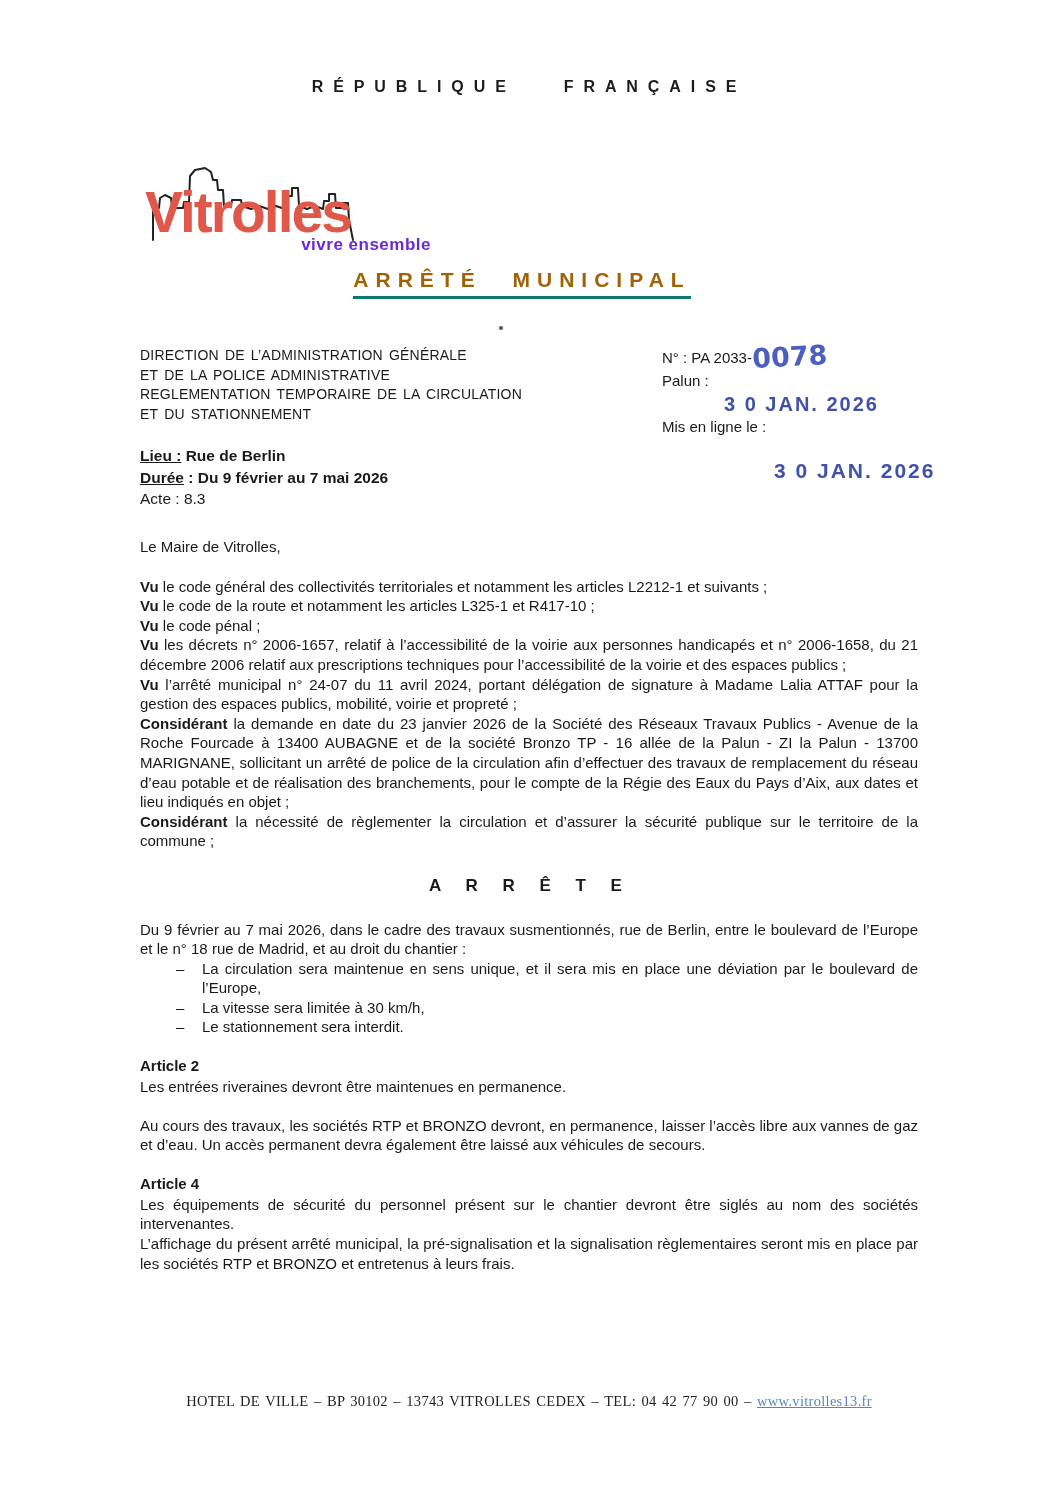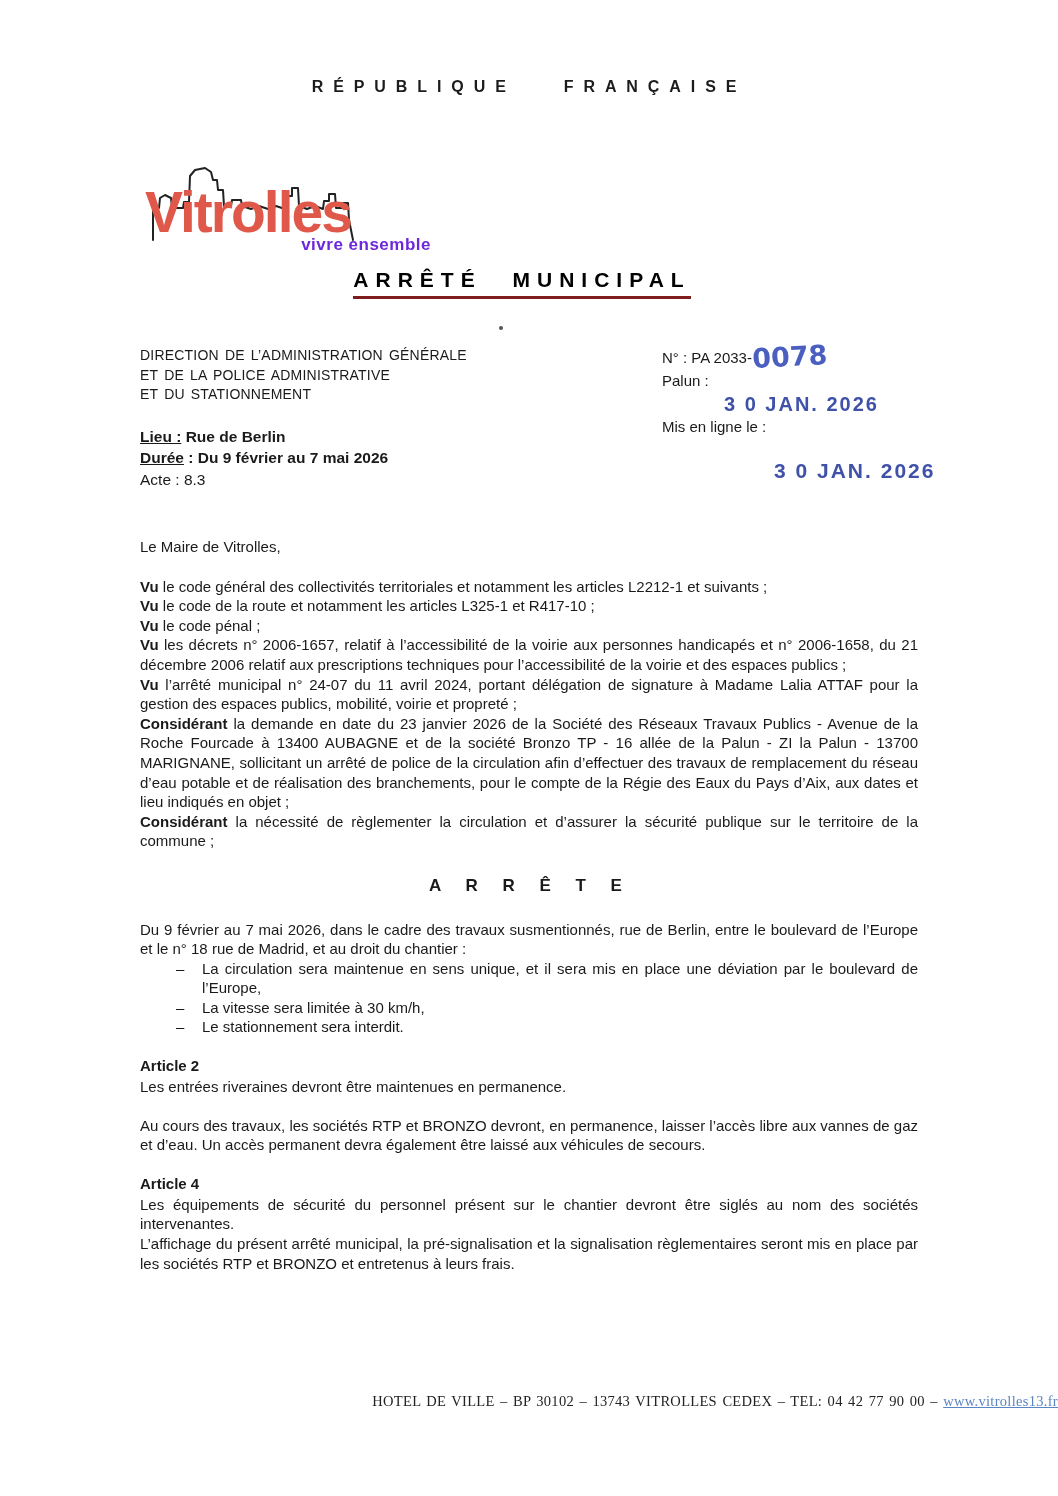--- a/index.html
+++ b/index.html
@@ -39,22 +39,22 @@
   .logo-tagline{
     text-align:right;padding-right:14px;margin-top:-6px;
     font-size:17px;font-weight:600;color:#6d28d9;letter-spacing:0.5px;
   }
   
   .title-wrap{position:absolute;top:268px;left:0;right:14px;text-align:center;}
   .doc-title{
     display:inline-block;
     font-size:21px;font-weight:bold;
     letter-spacing:7px;word-spacing:18px;
-    color:#000000;
-    border-bottom:3px solid #7f1d1d;
+    color:#a16207;
+    border-bottom:3px solid #0f766e;
     padding-bottom:4px;
   }
   .speck{position:absolute;top:326px;left:499px;width:4px;height:4px;background:#555;border-radius:50%;}
   
   .meta{position:absolute;top:346px;left:140px;right:120px;display:flex;}
   .meta-left{width:522px;}
   .direction-line{font-size:14px;line-height:19.5px;letter-spacing:0.2px;word-spacing:2px;}
   .details{margin-top:21px;font-size:15.5px;line-height:21.5px;font-weight:bold;}
   .details .lbl{text-decoration:underline;}
   .detail-acte{font-weight:normal;}
@@ -93,21 +93,21 @@
   }
   .article{margin-top:19px;}
   .article-title{font-weight:bold;line-height:20px;margin-bottom:1px;}
   .bullets{margin-top:0;}
   .bullet{display:flex;padding-left:36px;}
   .bullet .dash{width:26px;flex:0 0 26px;}
   .bullet .btxt{flex:1;text-align:justify;}
   
   .footer{
     position:absolute;top:1393px;left:0;right:0;
-    text-align:right;
+    text-align:center;
     font-family:"Liberation Serif", serif;
     font-size:14.5px;letter-spacing:0.3px;word-spacing:1.5px;
     color:#222;
   }
   .footer-link{color:var(--link_color);text-decoration:underline;cursor:pointer;}
 </style>
 </head>
 <body>
 
 <div class="page">
@@ -125,20 +125,21 @@
   <div class="title-wrap">
     <span class="doc-title">ARRÊTÉ MUNICIPAL</span>
   </div>
   <div class="speck"></div>
 
   <div class="meta">
     <div class="meta-left">
       <div class="direction">
         <div class="direction-line">DIRECTION DE L’ADMINISTRATION GÉNÉRALE</div>
         <div class="direction-line">ET DE LA POLICE ADMINISTRATIVE</div>
+        <div class="direction-line">REGLEMENTATION TEMPORAIRE DE LA CIRCULATION</div>
         <div class="direction-line">ET DU STATIONNEMENT</div>
       </div>
       <div class="details">
         <div class="detail-line"><span class="lbl">Lieu :</span><span> Rue de Berlin</span></div>
         <div class="detail-line"><span class="lbl">Durée</span><span> : Du 9 février au 7 mai 2026</span></div>
         <div class="detail-line detail-acte">Acte : 8.3</div>
       </div>
     </div>
     <div class="meta-right">
       <div><span>N° : PA 2033-</span><span class="hand">0078</span></div>

